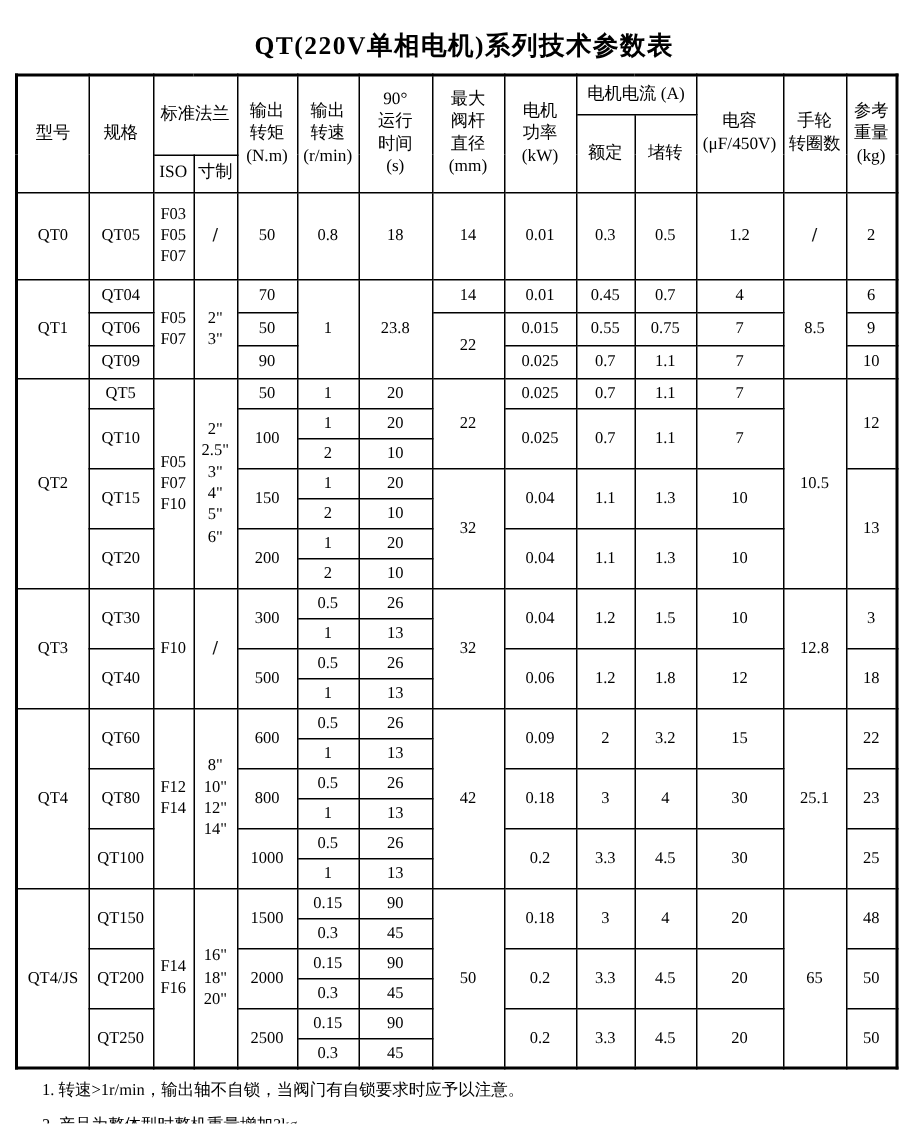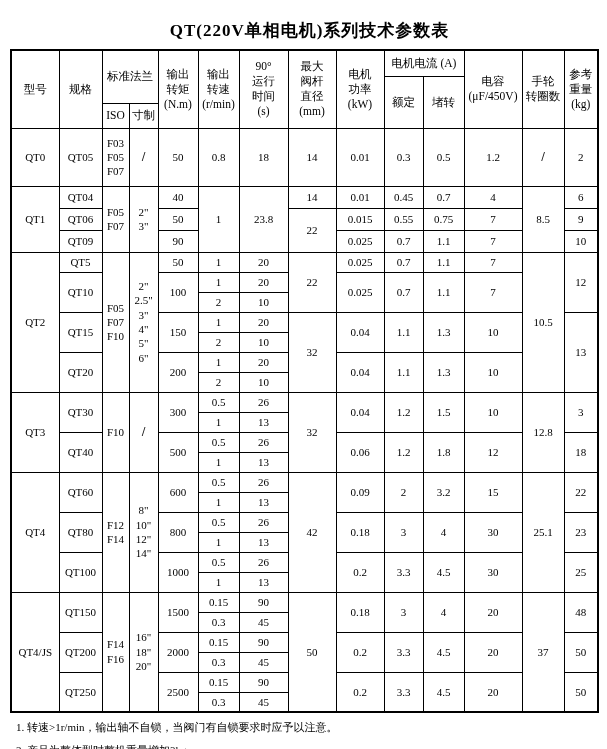--- a/index.html
+++ b/index.html
@@ -27,21 +27,21 @@
     overflow:hidden;
   }
   table.specs th{font-size:11.5px;}
   td.slash{
     font-size:26px;line-height:1;font-weight:300;
     font-family:"DejaVu Sans","Liberation Sans",sans-serif;
     color:#111;
   }
   .notes{margin:7px 0 0 12px;}
   .note-line{
-    font-size:11px;line-height:1.45;margin:0 0 7px 4px;
+    font-size:11px;line-height:1.45;margin:0 0 7px 16px;
     font-family:"Liberation Serif","DejaVu Serif",serif;
   }
 </style>
 </head>
 <body>
 
 <div class="page-title">QT(220V单相电机)系列技术参数表</div>
 
 <table class="specs">
   <colgroup>
@@ -119,21 +119,21 @@
         <td class="slash">/</td>
         <td>2</td>
       </tr>
       <tr style="height: 22px;">
         <td rowspan="3">QT1</td>
         <td>QT04</td>
         <td rowspan="3">F05
 F07</td>
         <td rowspan="3">2"
 3"</td>
-        <td>40</td>
+        <td>70</td>
         <td rowspan="3">1</td>
         <td rowspan="3">23.8</td>
         <td>14</td>
         <td>0.01</td>
         <td>0.45</td>
         <td>0.7</td>
         <td>4</td>
         <td rowspan="3">8.5</td>
         <td>6</td>
       </tr>
@@ -321,21 +321,21 @@
 18"
 20"</td>
         <td rowspan="2">1500</td>
         <td>0.15</td>
         <td>90</td>
         <td rowspan="6">50</td>
         <td rowspan="2">0.18</td>
         <td rowspan="2">3</td>
         <td rowspan="2">4</td>
         <td rowspan="2">20</td>
-        <td rowspan="6">37</td>
+        <td rowspan="6">65</td>
         <td rowspan="2">48</td>
       </tr>
       <tr style="height: 20px;">
         <td>0.3</td>
         <td>45</td>
       </tr>
       <tr style="height: 20px;">
         <td rowspan="2">QT200</td>
         <td rowspan="2">2000</td>
         <td>0.15</td>

